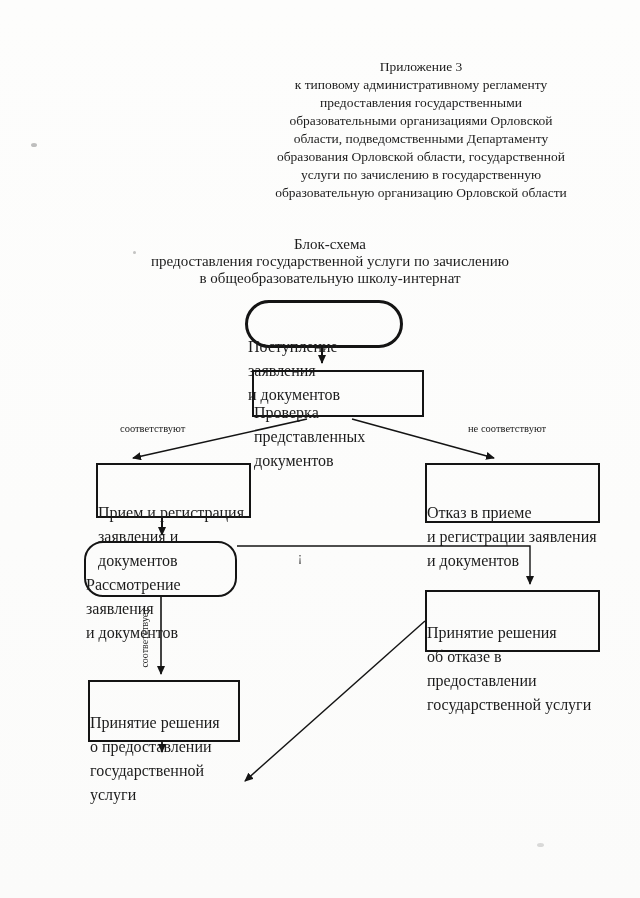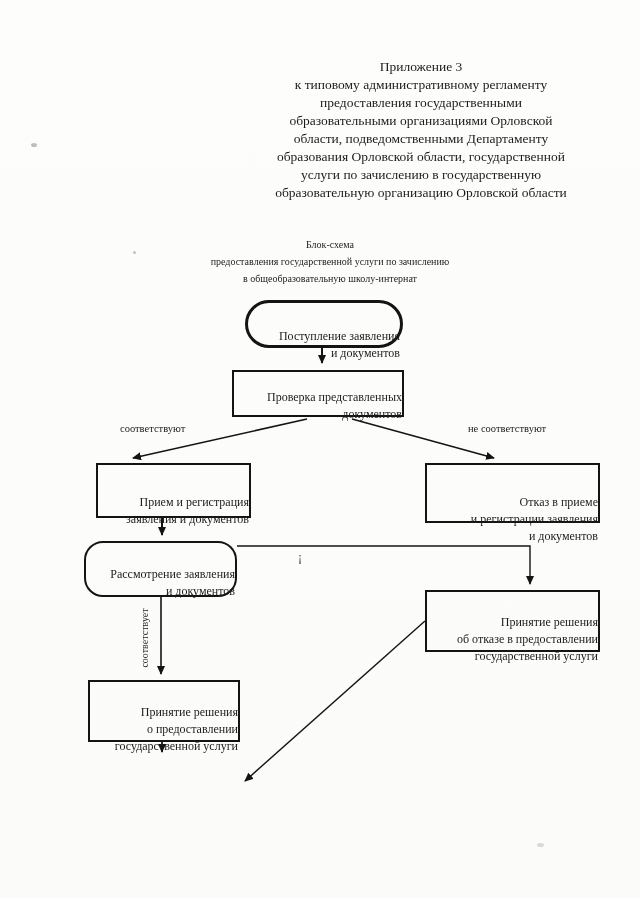--- a/index.html
+++ b/index.html
@@ -15,27 +15,27 @@
     position:absolute;left:0;top:0;width:640px;height:898px;
     background:linear-gradient(180deg,#fdfdfc 0%,#fcfcfb 60%,#fbfbfa 100%);
   }
   .hdr{
     position:absolute;left:225px;top:58px;width:392px;
     text-align:center;font-size:13.5px;line-height:18px;
     white-space:pre-line;
   }
   .ttl{
     position:absolute;left:70px;top:236px;width:520px;
-    text-align:center;font-size:10px;line-height:17px;
+    text-align:center;font-size:15px;line-height:17px;
     white-space:pre-line;
   }
   .node{
     position:absolute;box-sizing:border-box;
     border:2px solid #141414;background:transparent;
-    text-align:right;font-size:12px;line-height:17px;
+    text-align:left;font-size:16px;line-height:24px;
     white-space:pre-line;
   }
   .stadium{border:3px solid #141414;border-radius:30px;}
   .lbl{
     position:absolute;font-size:10.5px;line-height:12px;color:#222;
     white-space:nowrap;
   }
   .lbl-small{font-size:9px;}
   .rot{
     transform:rotate(-90deg);transform-origin:center center;
@@ -74,21 +74,21 @@
     <line x1="161" y1="597" x2="161" y2="674" stroke="#141414" stroke-width="1.6" marker-end="url(#arrow)"></line>
     <line x1="162" y1="742" x2="162" y2="752" stroke="#141414" stroke-width="1.8" marker-end="url(#arrow)"></line>
     <line x1="425" y1="621" x2="245" y2="781" stroke="#141414" stroke-width="1.4" marker-end="url(#arrow)"></line>
   </svg>
 
   <div class="node stadium" style="left:245px;top:300px;width:158px;height:48px;padding-top:8px;">
     <span>Поступление заявления
 и документов</span>
   </div>
 
-  <div class="node" style="left:232px;top:370px;width:172px;height:47px;">
+  <div class="node" style="left:252px;top:370px;width:172px;height:47px;padding-top:5px;">
     <span>Проверка представленных
 документов</span>
   </div>
 
   <div class="node" style="left:96px;top:463px;width:155px;height:55px;padding-top:12px;">
     <span>Прием и регистрация
 заявления и документов</span>
   </div>
 
   <div class="node" style="left:425px;top:463px;width:175px;height:60px;padding-top:12px;">

